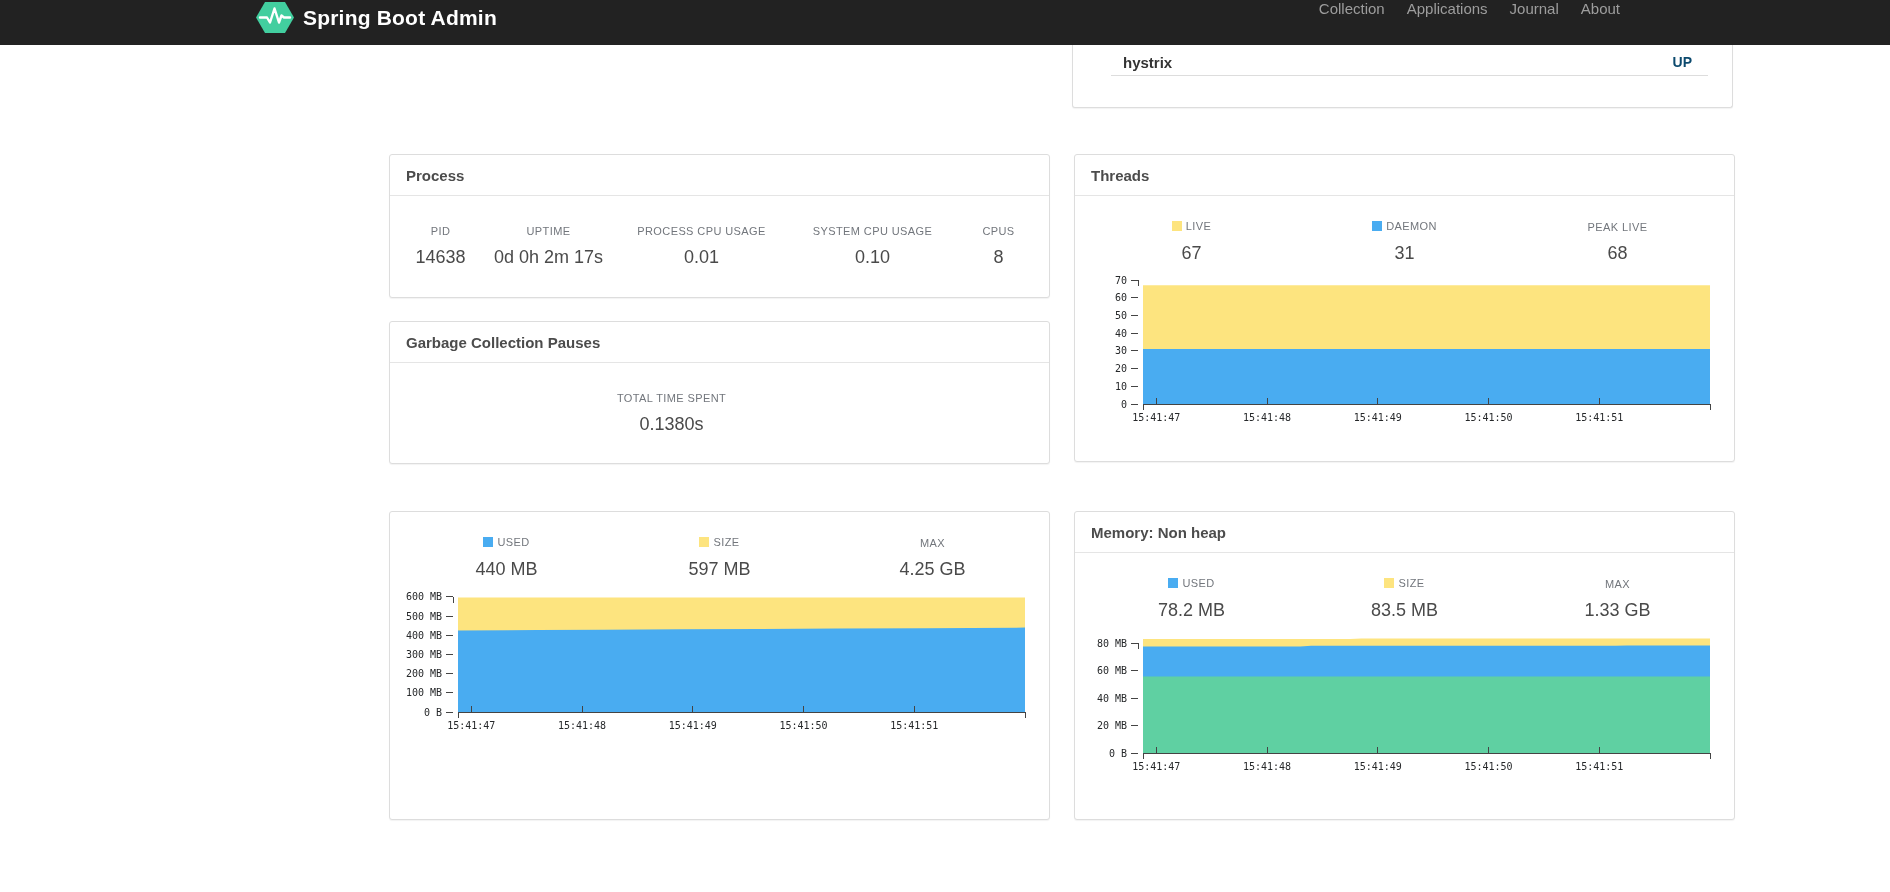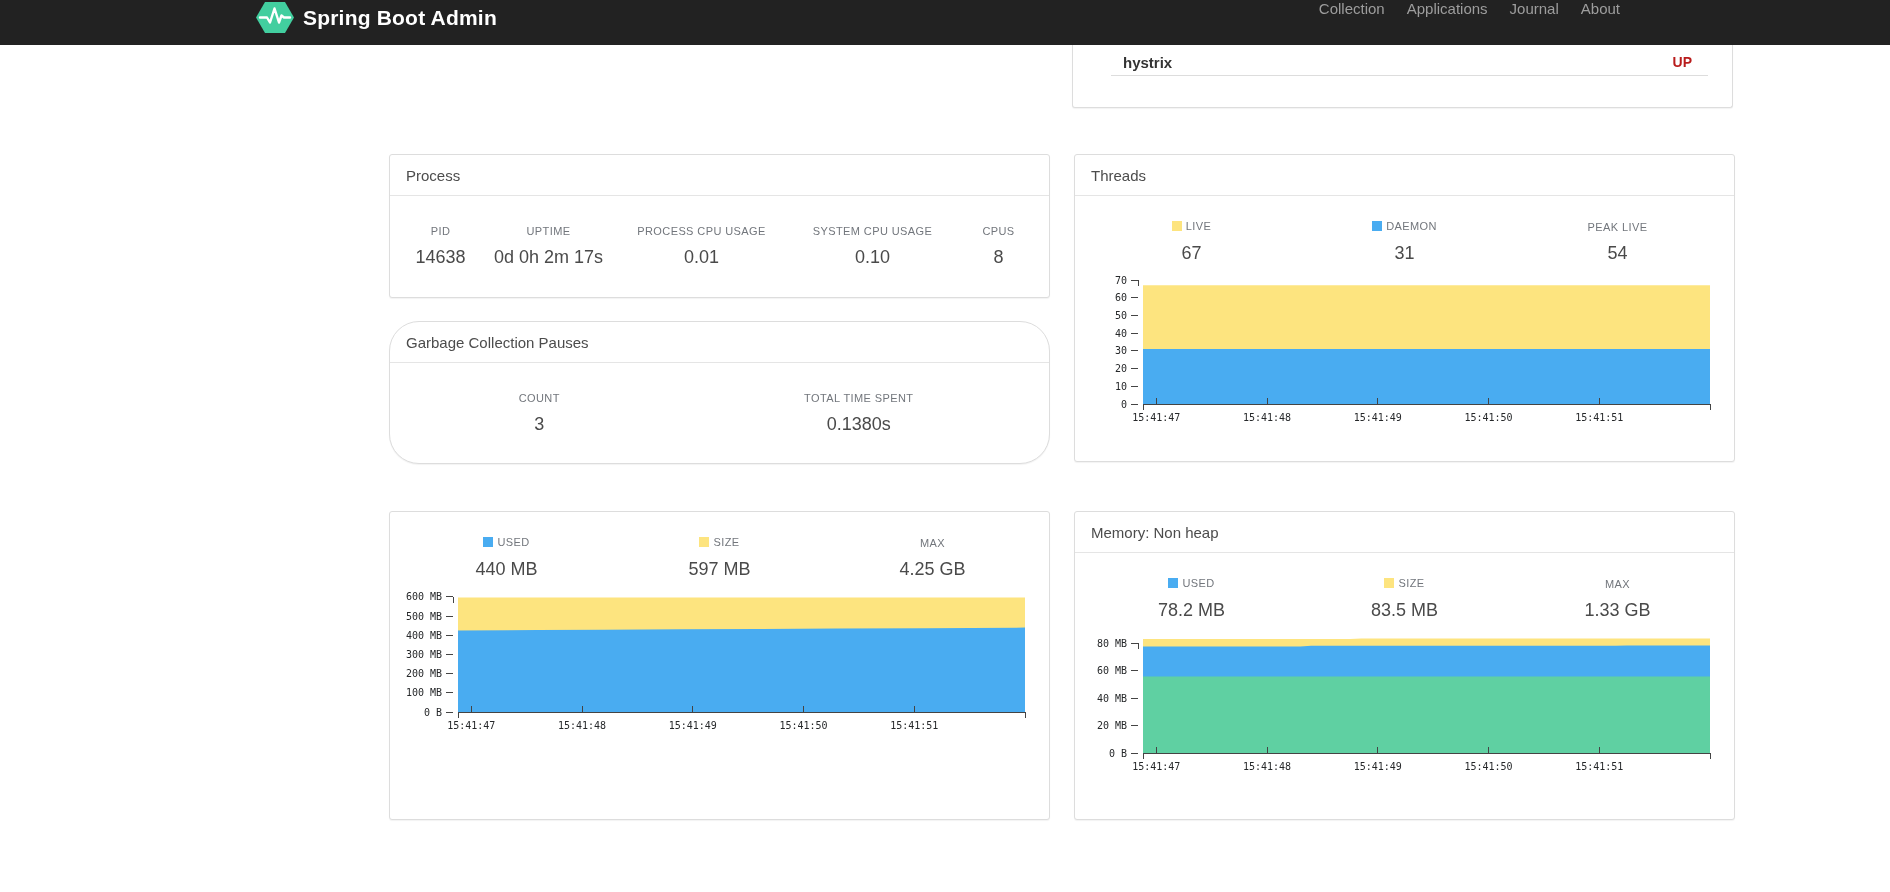--- a/index.html
+++ b/index.html
@@ -66,26 +66,26 @@
   
   .panel {
     background: #fff;
     border: 1px solid #ddd;
     border-radius: 3px;
     box-shadow: 0 1px 1px rgba(0,0,0,0.05);
   }
   .panel-heading {
     padding: 12px 16px 11px 16px;
     font-size: 15px;
-    font-weight: normal;
+    font-weight: bold;
     color: #4c4c4c;
     border-bottom: 1px solid #e5e5e5;
   }
   .panel-process { height: 144px; }
-  .panel-gc { height: 143px; border-radius: 30px; }
+  .panel-gc { height: 143px; }
   .panel-threads { height: 308px; }
   .panel-mem { height: 309px; }
 
   
   .top-card {
     position: absolute;
     top: 0;
     left: 683px;
     width: 661px;
     height: 63px;
@@ -155,21 +155,21 @@
       <a class="nav-link">Journal</a>
       <a class="nav-link">About</a>
     </div>
 </nav>
 
 <div class="container">
 
   <div class="panel top-card">
     <div class="service-row">
       <span class="service-name">hystrix</span>
-      <span class="service-status" id="service-status" style="color: #b91c1c;">UP</span>
+      <span class="service-status" id="service-status" style="color: #0c4a6e;">UP</span>
     </div>
     <div class="service-divider"></div>
   </div>
 
   <div class="grid">
 
     <div class="stack">
       <div class="panel panel-process">
         <div class="panel-heading">Process</div>
         <div class="stats stats-process">
@@ -187,43 +187,40 @@
               </span><div class="stat-value">0.10</div></div>
             <div class="stat"><span class="stat-label-row">
                 <span>CPUS</span>
               </span><div class="stat-value">8</div></div>
           </div>
       </div>
       <div class="panel panel-gc">
         <div class="panel-heading">Garbage Collection Pauses</div>
         <div class="stats stats-gc">
             <div class="stat"><span class="stat-label-row">
-                <span>COUNT</span>
-              </span><div class="stat-value">3</div></div>
-            <div class="stat"><span class="stat-label-row">
                 <span>TOTAL TIME SPENT</span>
               </span><div class="stat-value">0.1380s</div></div>
           </div>
       </div>
     </div>
 
     <div class="panel panel-threads">
       <div class="panel-heading">Threads</div>
       <div class="stats stats-sm">
           <div class="stat"><span class="stat-label-row">
               <span class="swatch" style="background: rgb(253, 228, 127);"></span>
               <span>LIVE</span>
             </span><div class="stat-value">67</div></div>
           <div class="stat"><span class="stat-label-row">
               <span class="swatch" style="background: rgb(73, 172, 241);"></span>
               <span>DAEMON</span>
             </span><div class="stat-value">31</div></div>
           <div class="stat"><span class="stat-label-row">
               <span>PEAK LIVE</span>
-            </span><div class="stat-value">54</div></div>
+            </span><div class="stat-value">68</div></div>
         </div>
       <div class="chart">
           <svg width="631" height="158" viewBox="0 0 631 158">
             <path d="M56.0,11.3L623.0,11.3L623.0,130L56.0,130Z" fill="#fde47f"></path>
             <path d="M56.0,75.1L623.0,75.1L623.0,130L56.0,130Z" fill="#49acf1"></path>
             <line x1="56" y1="130" x2="623" y2="130" stroke="#444" stroke-width="1" shape-rendering="crispEdges"></line>
             <line x1="56" y1="130" x2="56" y2="136" stroke="#444" stroke-width="1" shape-rendering="crispEdges"></line>
             <line x1="623" y1="130" x2="623" y2="136" stroke="#444" stroke-width="1" shape-rendering="crispEdges"></line>
             <line x1="69.3" y1="124" x2="69.3" y2="130" stroke="#444" stroke-width="1" shape-rendering="crispEdges"></line>
             <text x="69.3" y="147" text-anchor="middle" font-family="DejaVu Sans Mono, monospace" font-size="10" fill="#26282a">15:41:47</text>

